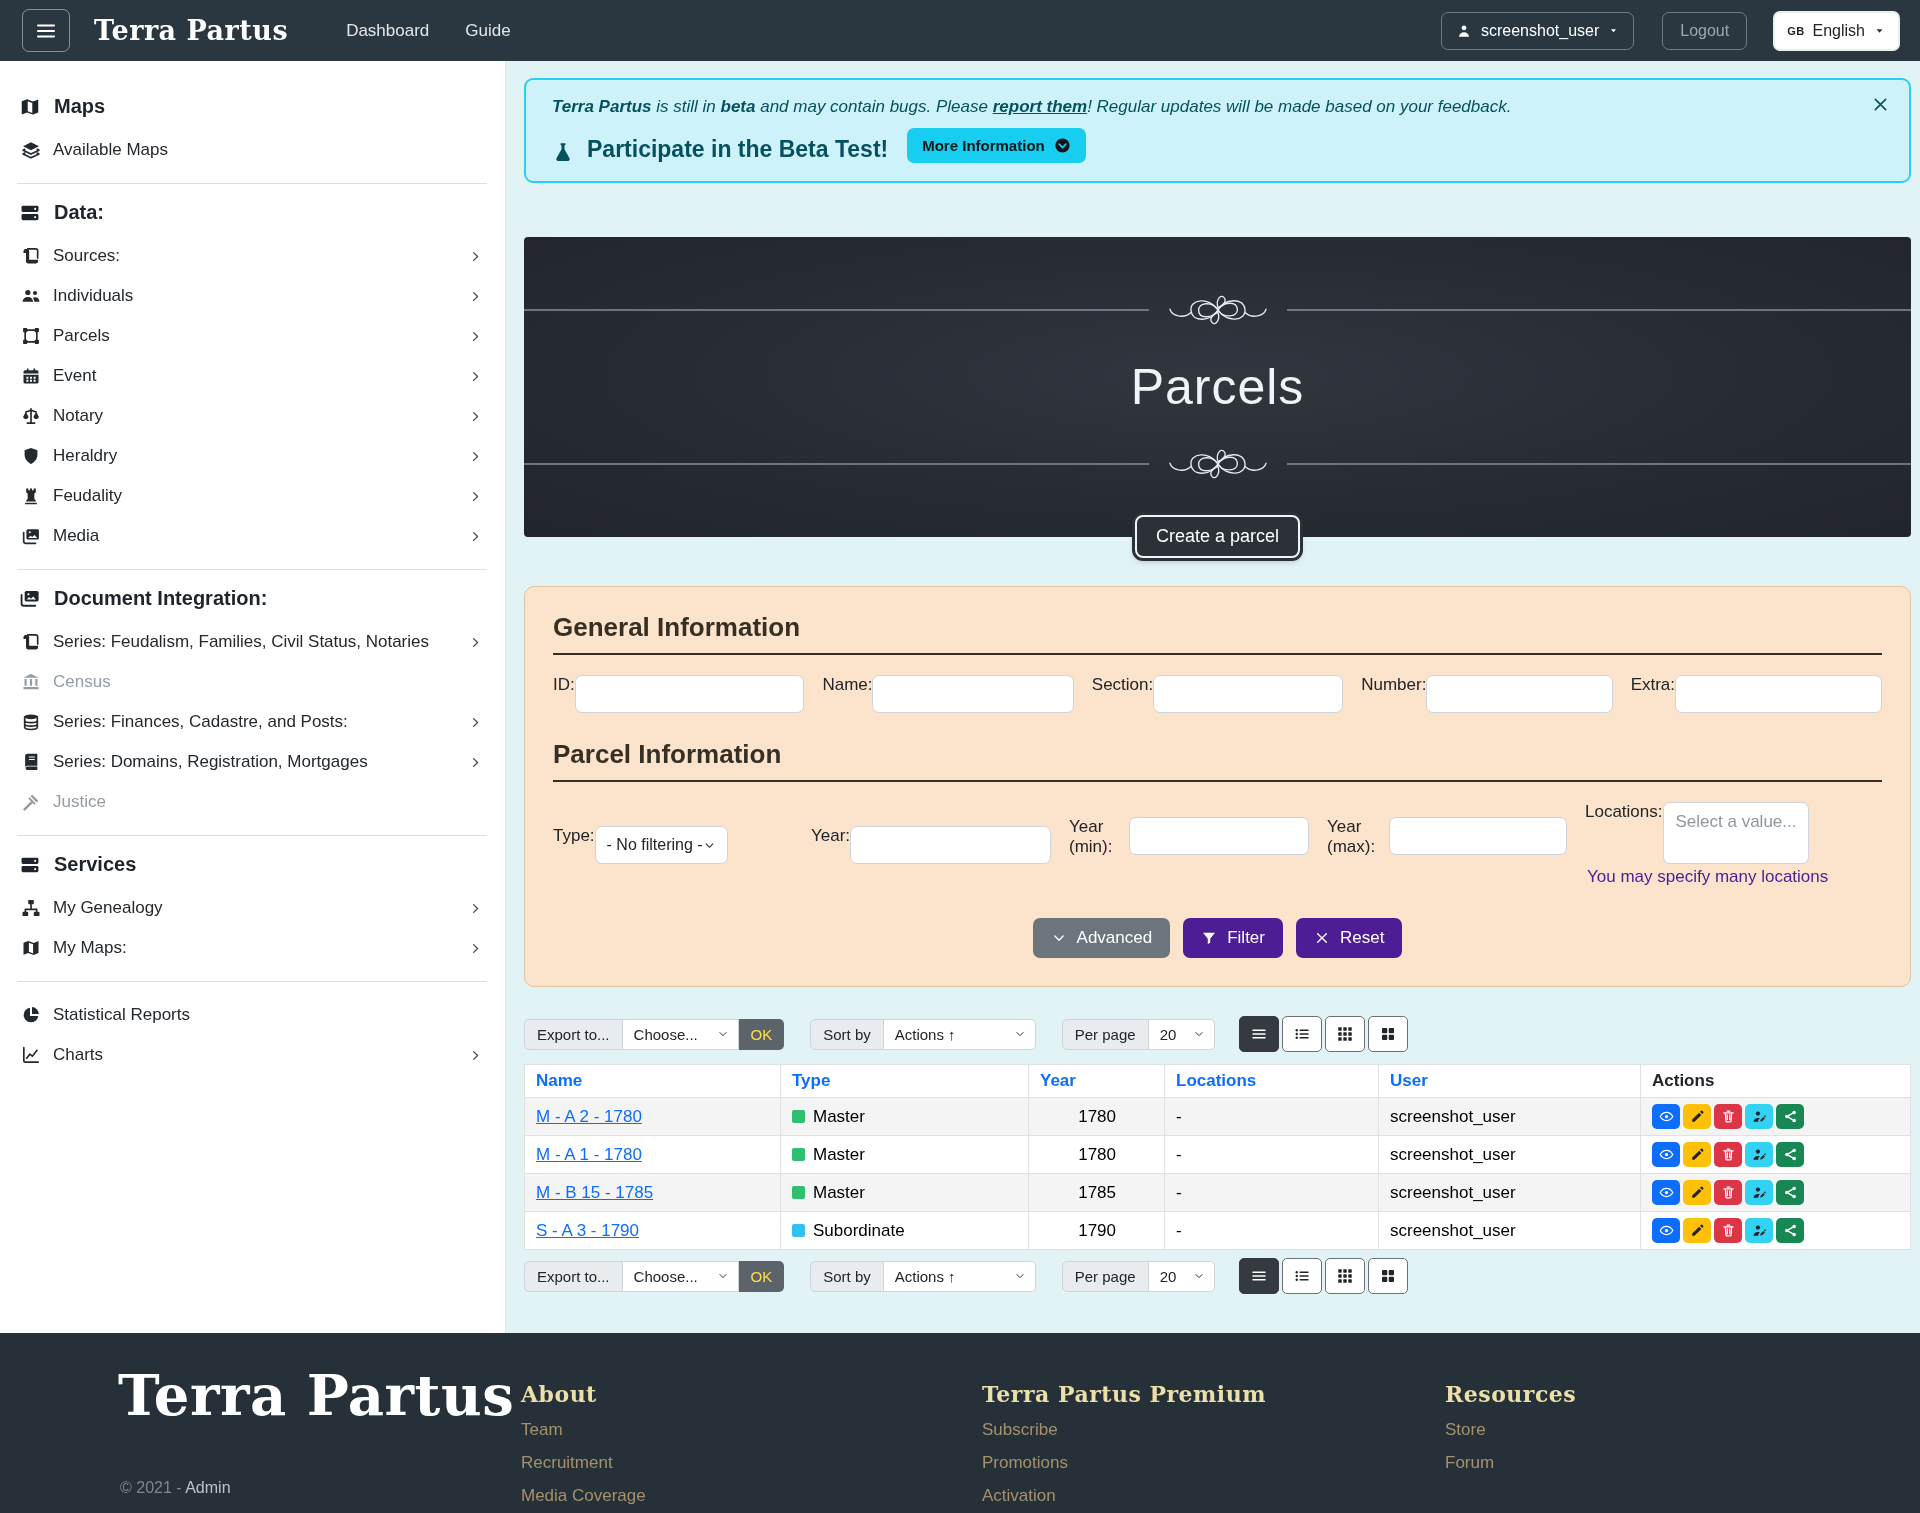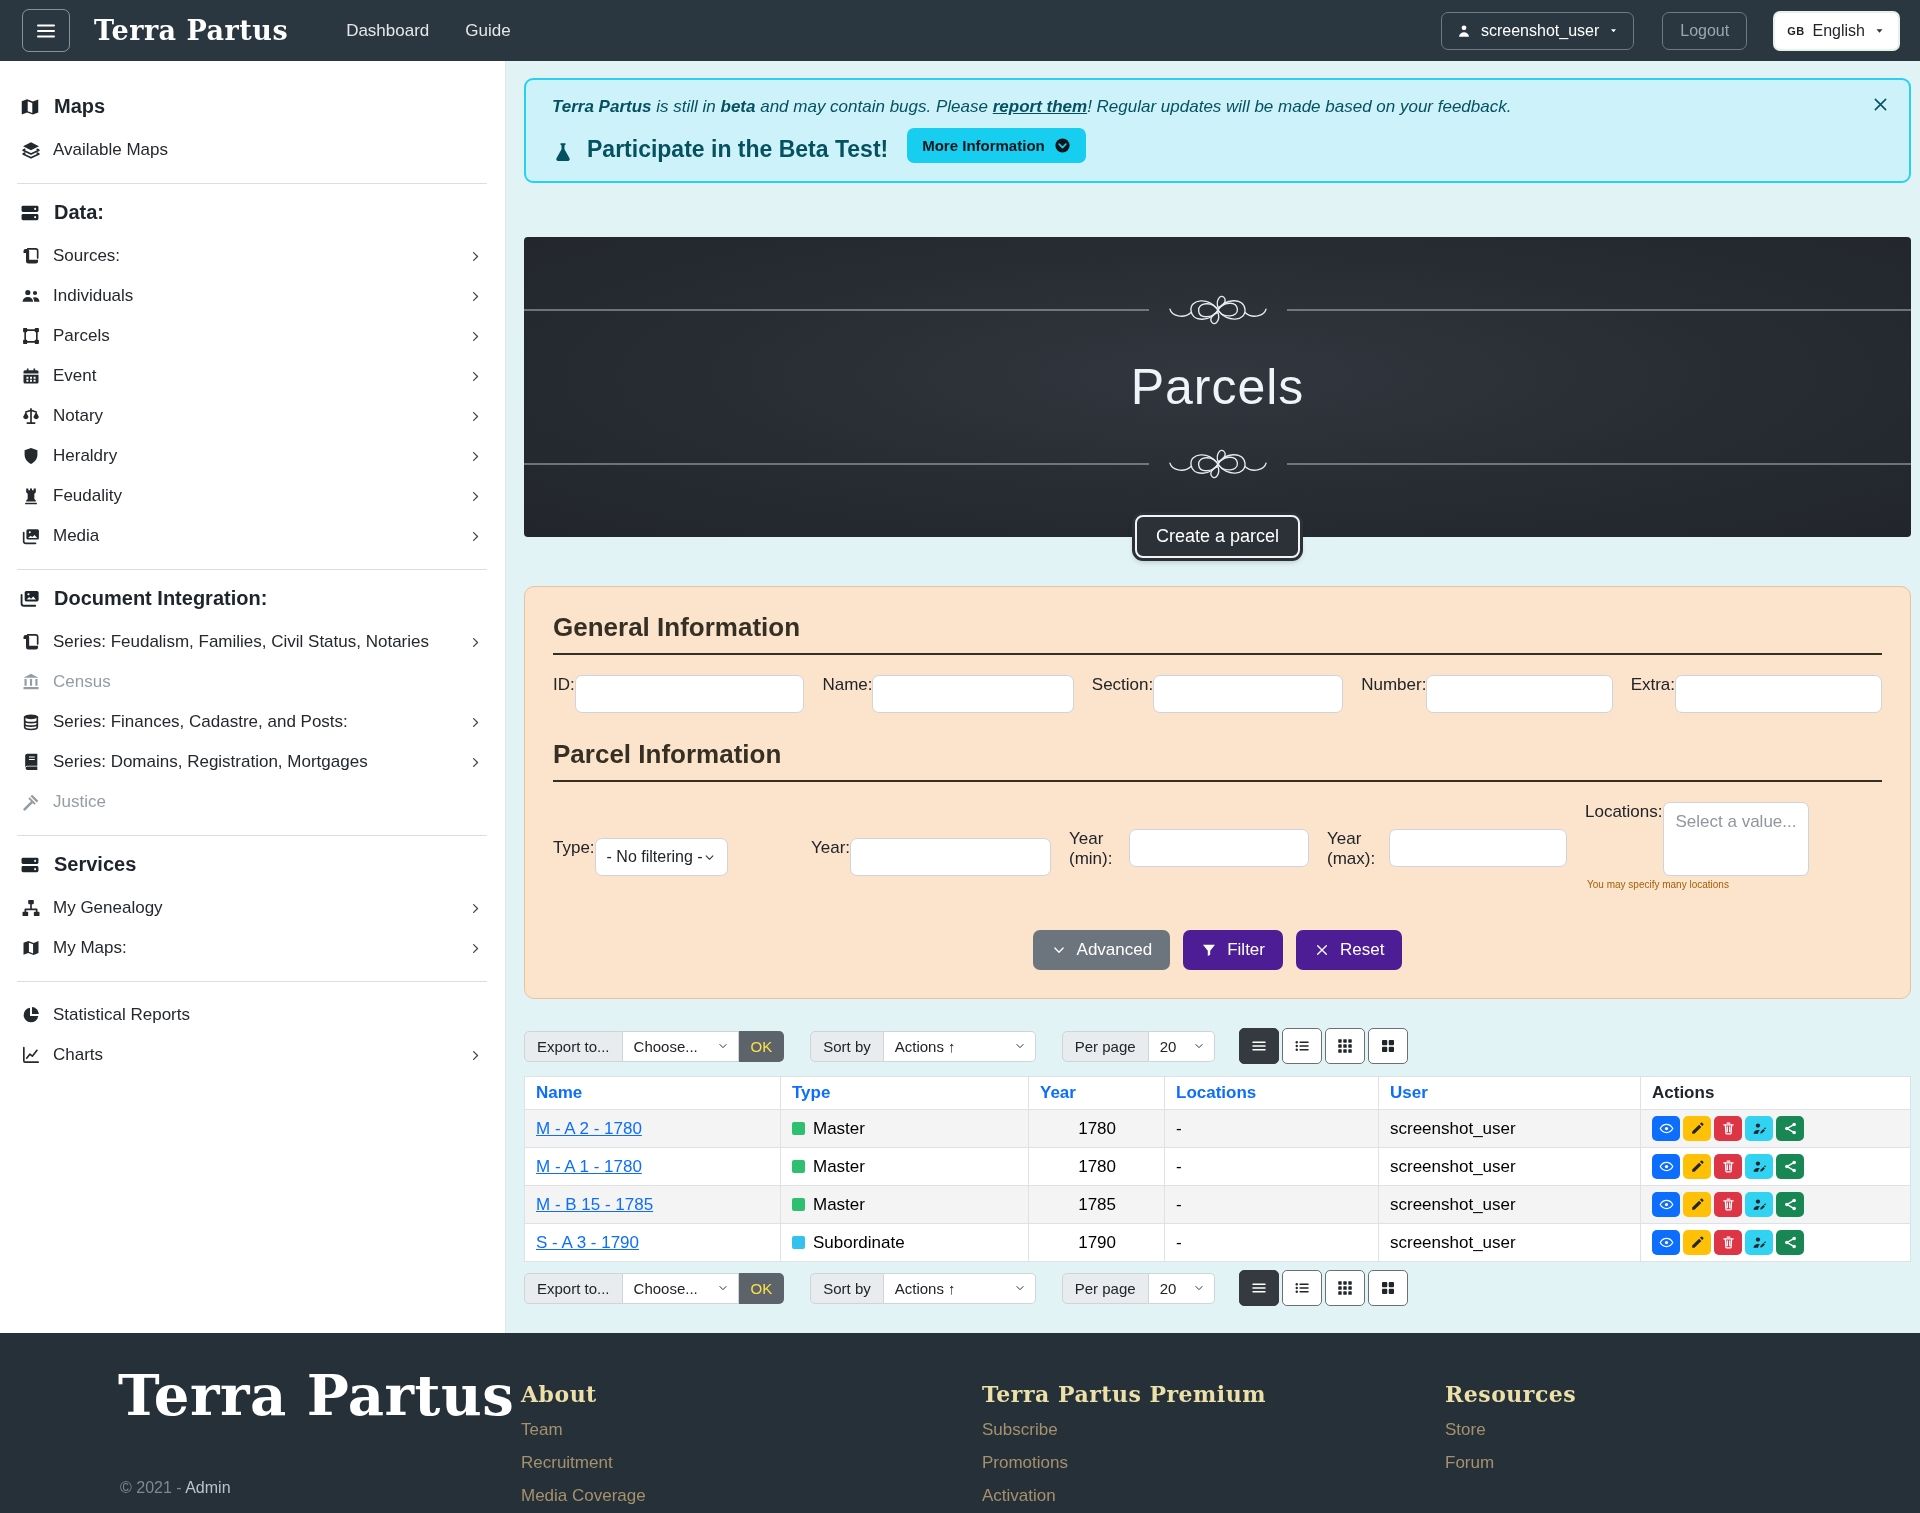--- a/index.html
+++ b/index.html
@@ -65,23 +65,23 @@
   .panel h2{font-size:26px;font-weight:700;color:#362f24;padding-bottom:10px;border-bottom:2px solid #362f24;margin-bottom:20px}
   .panel h2.mt{margin-top:26px}
   .gen-row{display:flex;gap:18px}
   .field{display:flex;flex-direction:row;flex:1}
   .field label{font-size:17px;color:#212529;margin-bottom:7px}
   .tinput{height:38px;background:#fff;border:1px solid #cfd4da;border-radius:7px;padding:0 11px;font-size:16px;color:#212529;width:100%}
   .parcel-row{display:flex;gap:18px;align-items:flex-end;margin-top:4px}
   .pf{flex:0 0 240px}
   .tselect{height:38px;background:#fff;border:1px solid #cfd4da;border-radius:7px;padding:0 11px;font-size:16px;color:#212529;display:flex;align-items:center;justify-content:space-between;cursor:pointer}
   .loc-field{flex:1;position:relative}
-  .loc-input{height:74px;background:#fff;border:1px solid #cfd4da;border-radius:7px;padding:9px 12px;font-size:17px;cursor:text}
+  .loc-input{height:62px;background:#fff;border:1px solid #cfd4da;border-radius:7px;padding:9px 12px;font-size:17px;cursor:text}
   .loc-input .ph{color:#8f979e}
-  .loc-help{position:absolute;top:100%;left:2px;margin-top:3px;font-size:10px;color:#a16207}
+  .loc-help{position:absolute;top:100%;left:2px;margin-top:3px;font-size:17px;color:#4c1d95}
   .panel-btns{display:flex;justify-content:center;gap:13px;margin-top:54px;margin-bottom:18px}
   .btn{display:inline-flex;align-items:center;gap:10px;border:none;border-radius:7px;padding:10px 18px;font-size:17px;color:#fff}
   .btn .bic{width:16px;height:16px}
   .btn.gray{background:#6c757d}
   .btn.blue{background:#4c1d95}
 
   
   .toolbar{display:flex;align-items:center;margin-top:29px}
   .toolbar.second{margin-top:8px}
   .igroup{display:flex;align-items:stretch}

